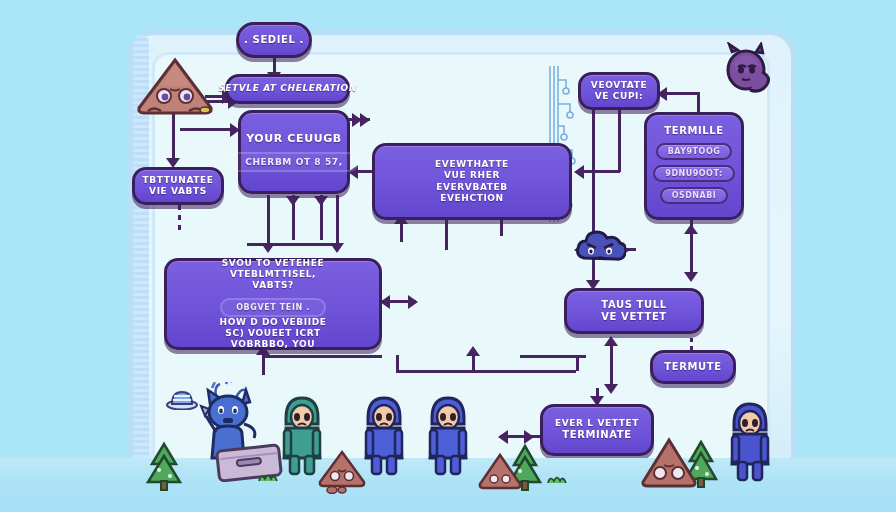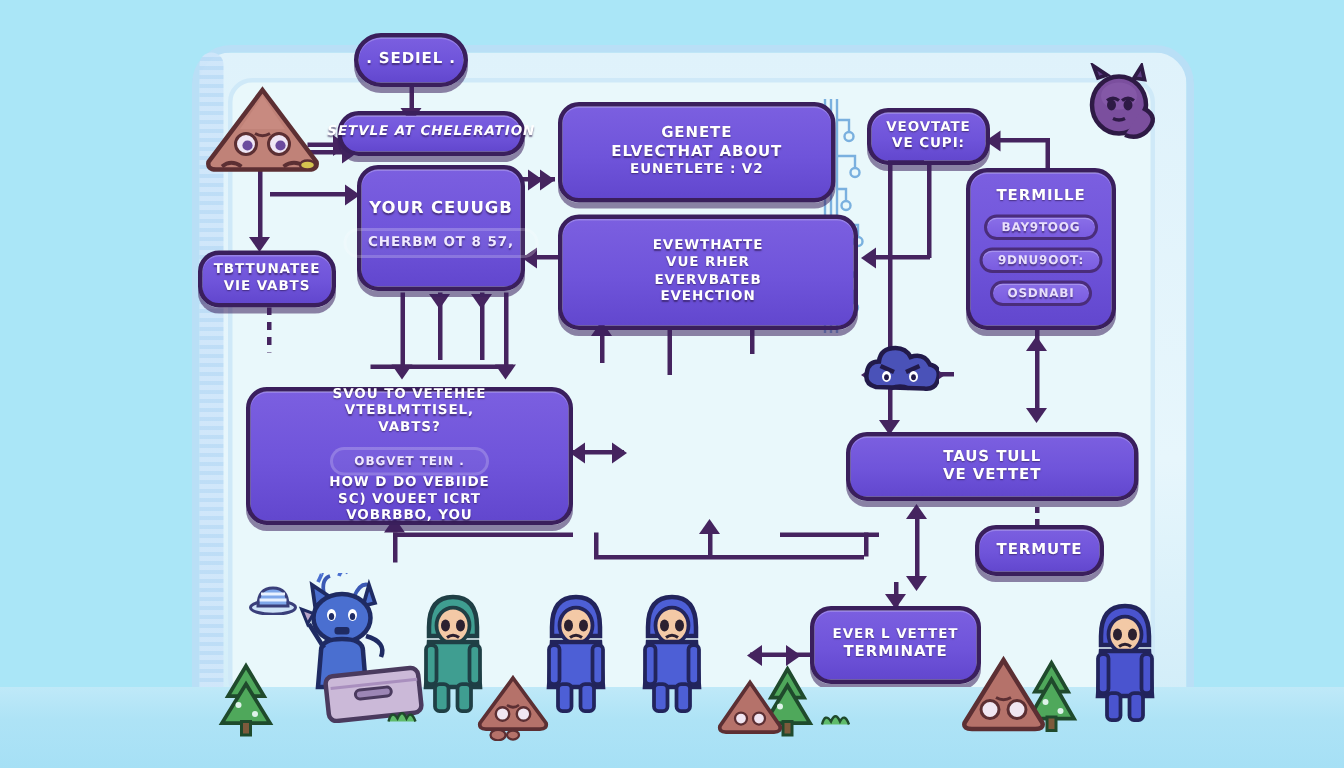--- a/index.html
+++ b/index.html
@@ -232,25 +232,20 @@
   <div class="node t11" style="left:238px;top:110px;width:112px;height:84px;justify-content:center;">
     <span class="ln">YOUR CEUUGB</span>
     <span class="ghost-chip t9">CHERBM OT 8 57,</span>
   </div>
 
   <div class="node t9" style="left:132px;top:167px;width:92px;height:38px;">
     <span class="ln">TBTTUNATEE</span>
     <span class="ln">VIE VABTS</span>
   </div>
 
-  <div class="node t10" style="left:372px;top:68px;width:185px;height:67px;">
-    <span class="ln t10">GENETE</span>
-    <span class="ln t10">ELVECTHAT ABOUT</span>
-    <span class="ln t9">EUNETLETE :  V2</span>
-  </div>
 
   <div class="node t9" style="left:372px;top:143px;width:200px;height:77px;">
     <div class="twocol">
       <div class="col">
         <span class="ln">EVEWTHATTE</span>
         <span class="ln">VUE RHER</span>
       </div>
       <div class="col">
         <span class="ln">EVERVBATEB</span>
         <span class="ln">EVEHCTION</span>
@@ -280,21 +275,21 @@
       </div>
       <div class="col">
         <span class="ln">HOW D DO VEBIIDE</span>
         <span class="ln">SC) VOUEET ICRT</span>
         <span class="ln">VOBRBBO, YOU</span>
       </div>
     </div>
   </div>
 
 
-  <div class="node t10" style="left:564px;top:288px;width:195px;height:46px;">
+  <div class="node t10" style="left:564px;top:288px;width:140px;height:46px;">
     <div class="twocol">
       <span class="ln">TAUS TULL</span>
       <span class="ln">VE  VETTET</span>
     </div>
   </div>
 
   <div class="node t10" style="left:650px;top:350px;width:86px;height:34px;">
     <span class="ln">TERMUTE</span>
   </div>
 

